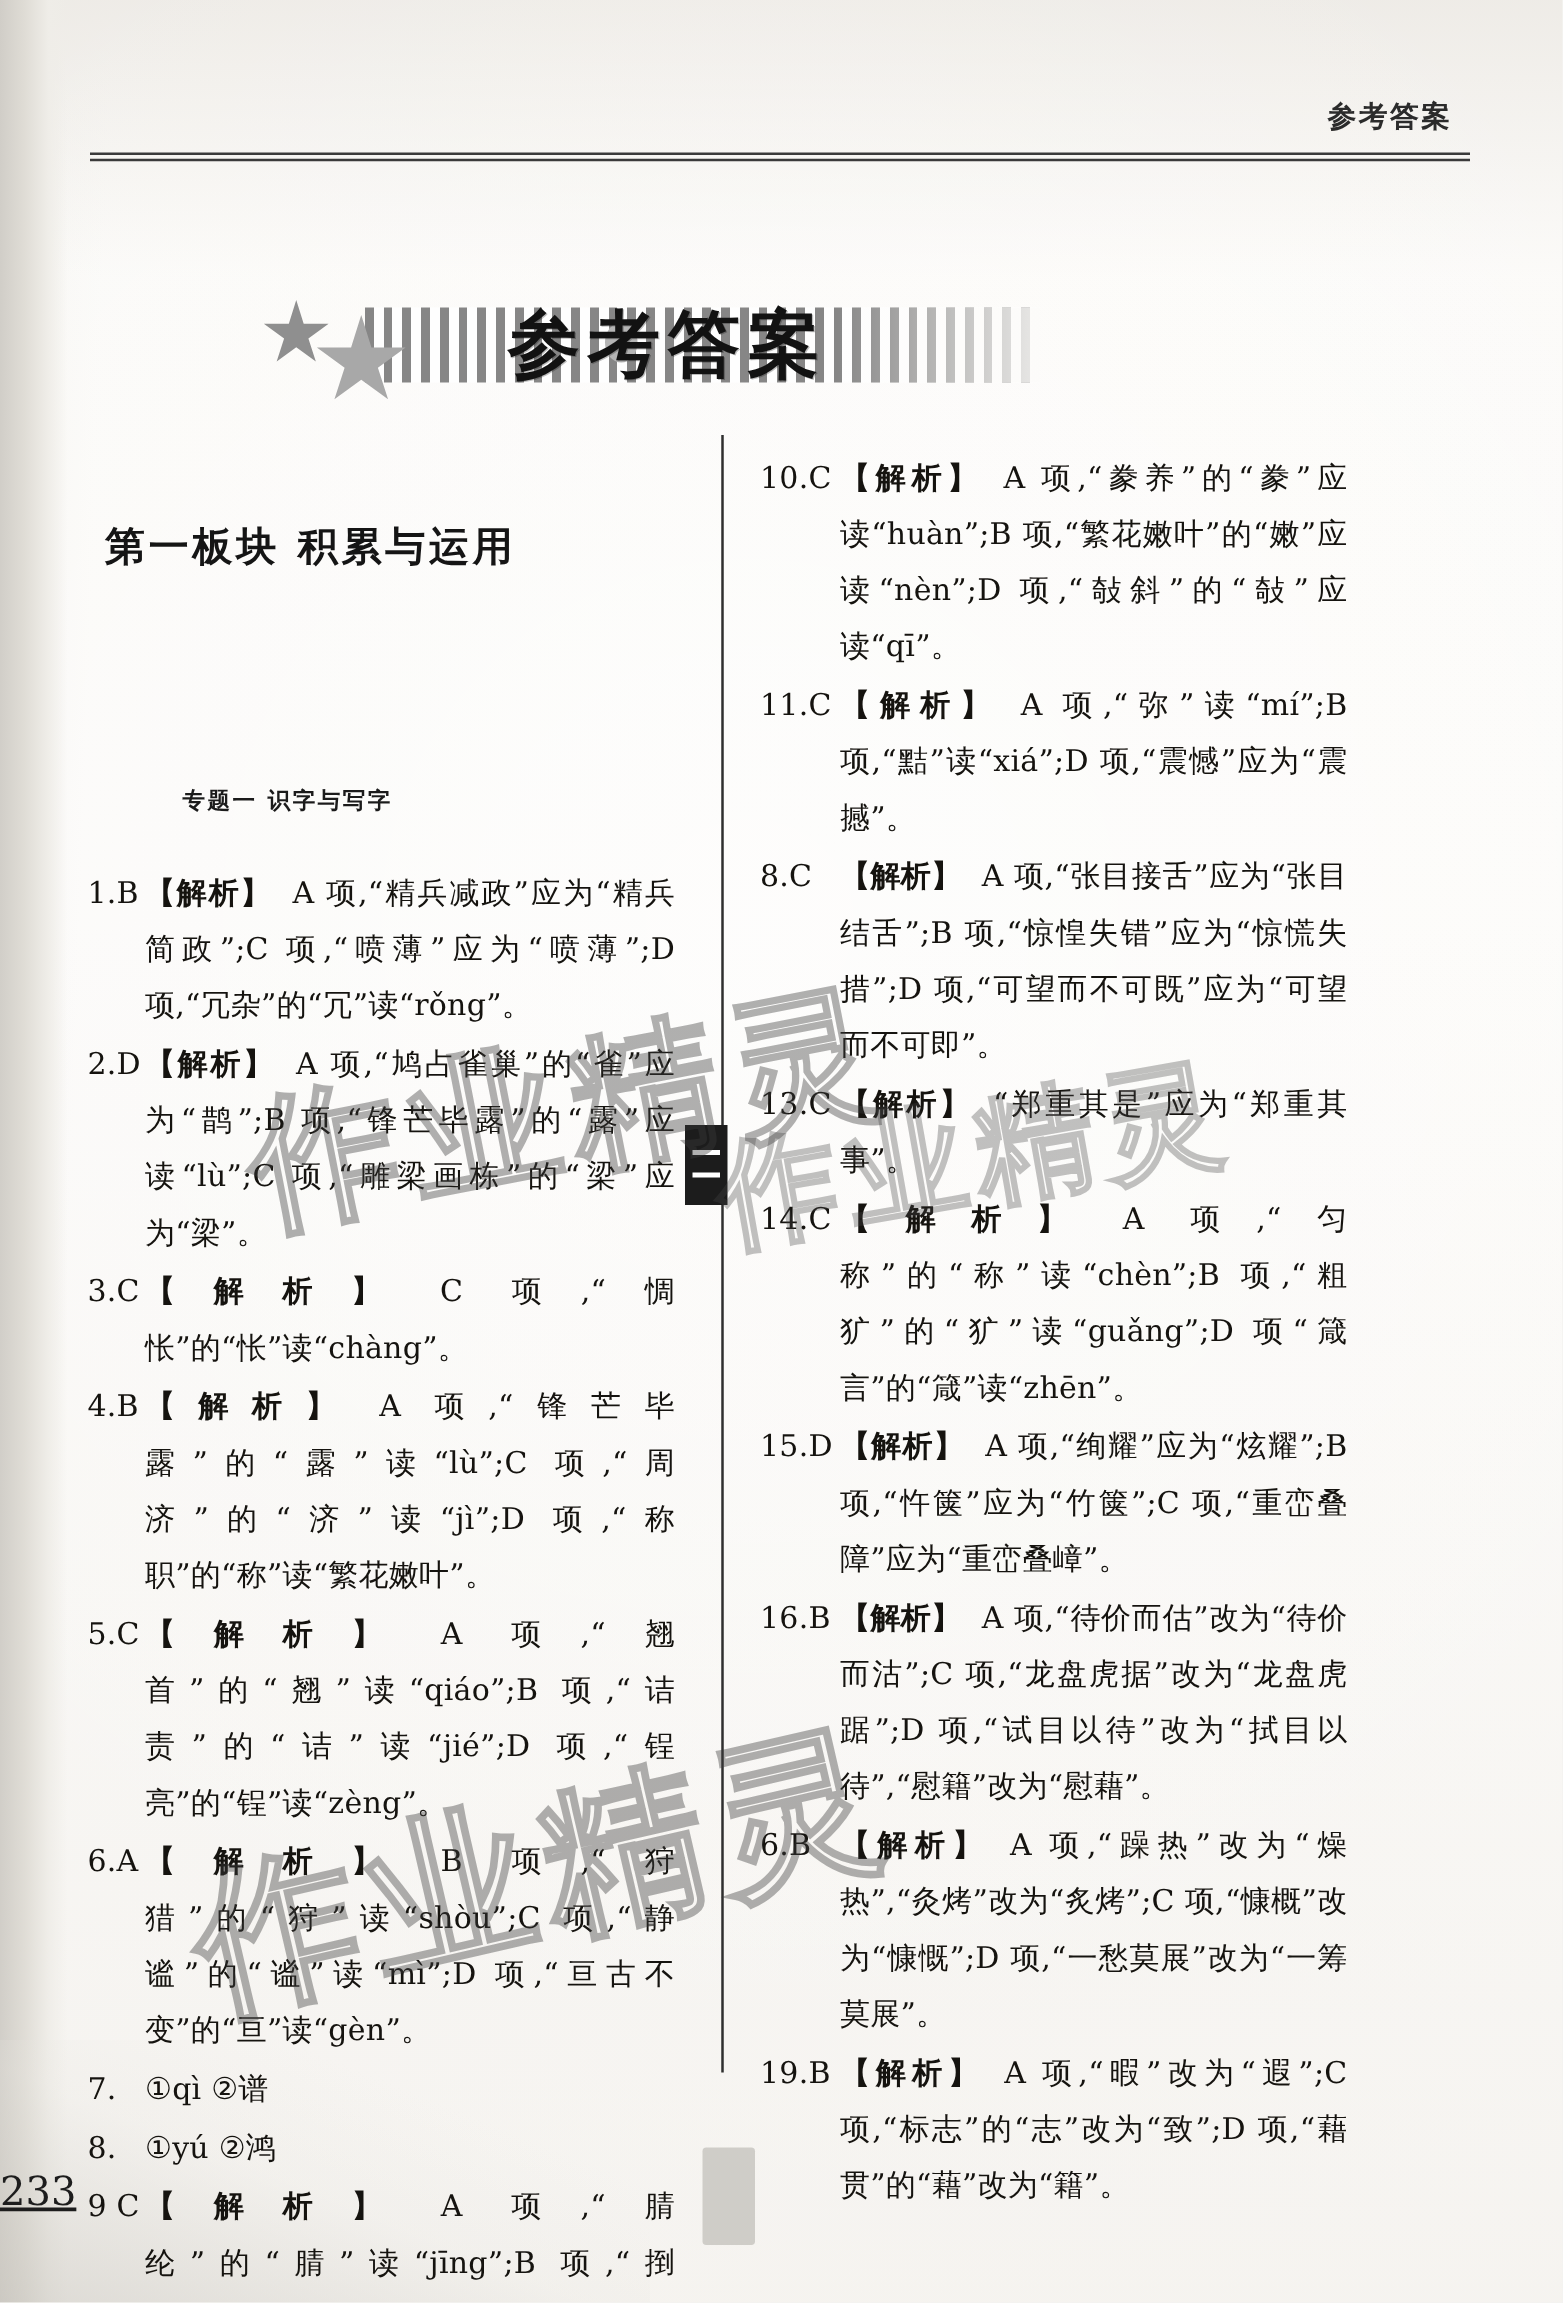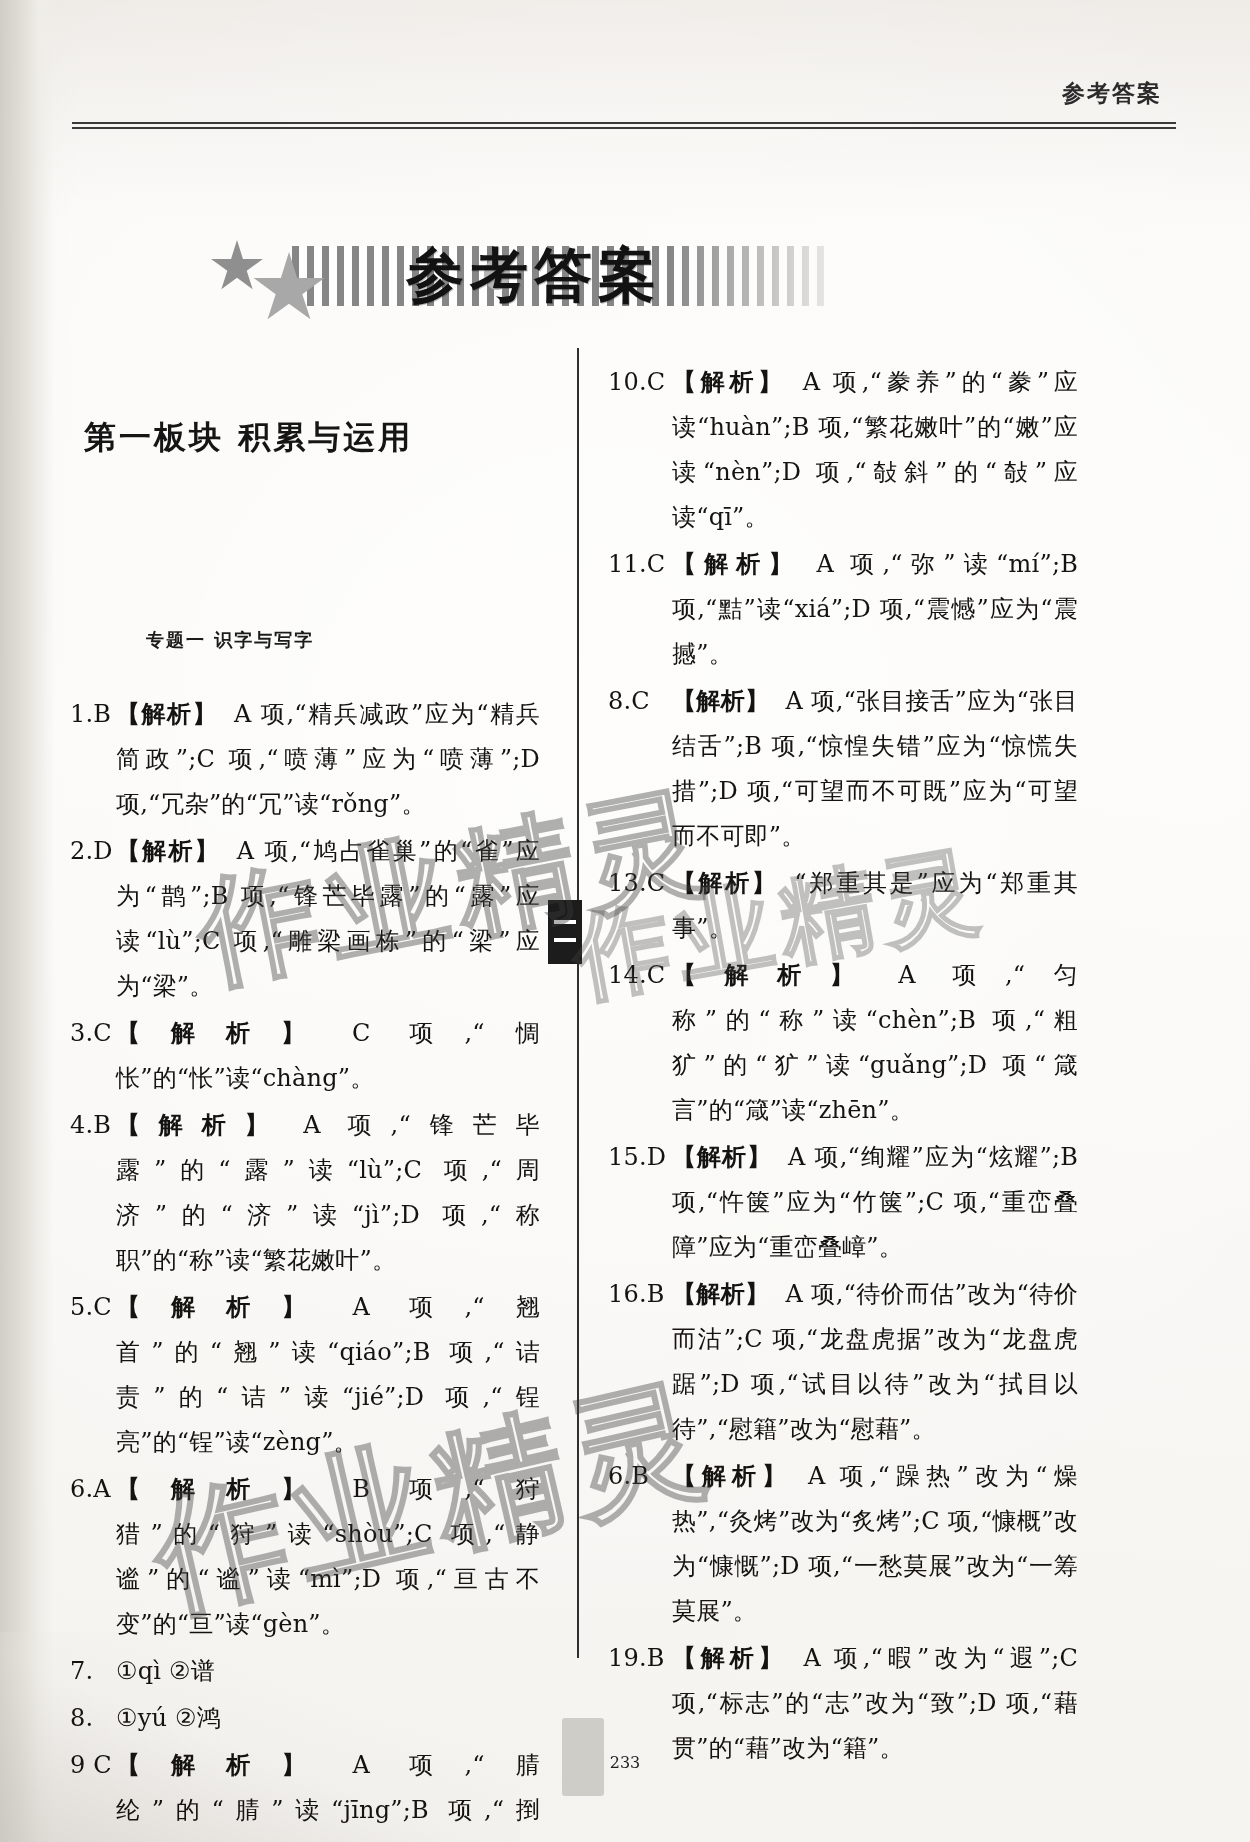--- a/index.html
+++ b/index.html
@@ -232,24 +232,25 @@
     letter-spacing: 8px;
     transform: rotate(-10deg);
     -webkit-text-stroke: 2px rgba(70,70,70,0.33);
   }
 
   
   .page-number {
     position: absolute;
     left: 0; right: 0;
     bottom: 70px;
-    text-align: center;
-    font-size: 16px;
+    text-align: left;
+    font-size: 32px;
     color: #1d1d1d;
     font-family: "DejaVu Serif", "Liberation Serif", serif;
+    text-decoration: underline;
   }
   .page-tab {
     position: absolute;
     left: 562px;
     bottom: 46px;
     width: 42px;
     height: 78px;
     background: #cfcdc8;
     border-radius: 3px;
   }

